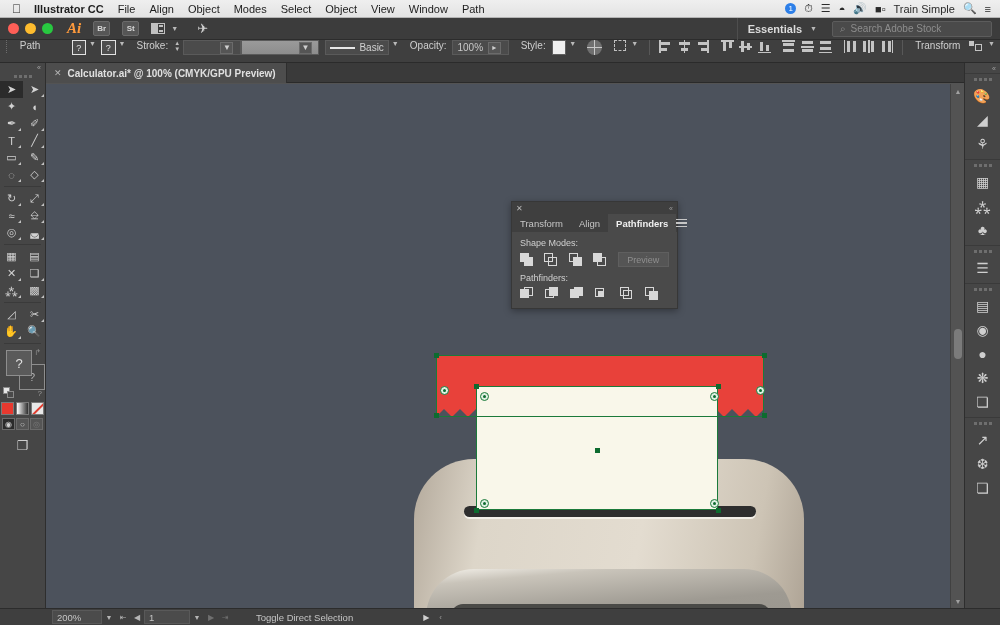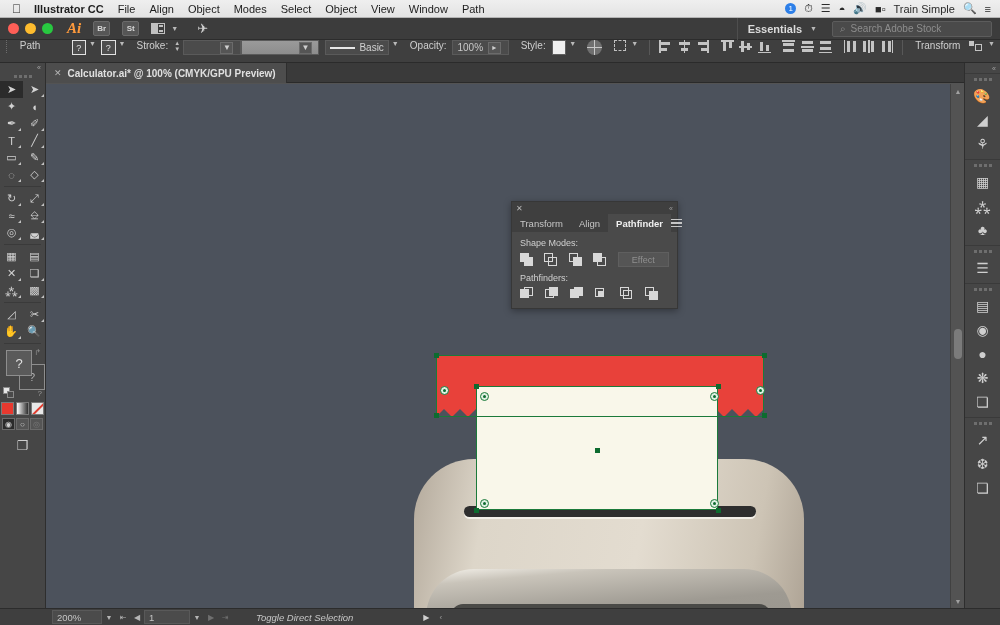--- a/index.html
+++ b/index.html
@@ -315,21 +315,21 @@
   }
   .sb-zoom {
     margin-left: 52px; width: 50px; height: 14px; background: #4b4b4b;
     border: 1px solid #595959; display: flex; align-items: center; padding-left: 4px;
   }
   .sb-car { width: 14px; display: flex; align-items: center; justify-content: center; color: #b5b5b5; font-size: 7px; }
   .nav-ic { width: 14px; display: flex; align-items: center; justify-content: center; color: #b5b5b5; font-size: 8px; }
   .nav-ic.dim { color: #6f6f6f; }
   .sb-page { width: 46px; height: 14px; background: #4b4b4b; border: 1px solid #595959;
              display: flex; align-items: center; padding-left: 4px; }
-  .sb-tool { margin-left: 24px; font-style: italic; }
+  .sb-tool { margin-left: 24px; }
   .sb-arrow { margin-left: 70px; color: #cfcfcf; font-size: 8px; }
   .sb-grip { margin-left: 10px; color: #9b9b9b; font-size: 8px; }
 </style>
 </head>
 <body>
 
 <div id="app">
 
   <div class="macbar">
     <span class="apple"></span>
@@ -625,21 +625,21 @@
   </div>
 
   <div class="pf-panel">
     <div class="pf-bar">
       <span class="x">✕</span>
       <span class="cc">«</span>
     </div>
     <div class="pf-tabs">
       <div class="pf-tab">Transform</div>
       <div class="pf-tab">Align</div>
-      <div class="pf-tab active">Pathfinder</div>
+      <div class="pf-tab active">Pathfinders</div>
       <div class="pf-menu">
           <i></i>
           <i></i>
           <i></i>
         </div>
     </div>
     <div class="pf-body">
       <div class="pf-sec">Shape Modes:</div>
       <div class="pf-row">
         <span class="pf-btn">
@@ -651,21 +651,21 @@
             <i class="sq out" style="left:4px;top:4px"></i>
           </span>
         <span class="pf-btn">
             <i class="sq out" style="left:0;top:0"></i>
             <i class="sq fill" style="left:4px;top:4px;background:#d8d8d8"></i>
           </span>
         <span class="pf-btn">
             <i class="sq fill" style="left:0;top:0"></i>
             <i class="sq out" style="left:4px;top:4px"></i>
           </span>
-        <span class="expand-btn">Effect</span>
+        <span class="expand-btn">Preview</span>
       </div>
       <div class="pf-sec">Pathfinders:</div>
       <div class="pf-row pfs">
         <span class="pf-btn">
             <i class="sq fill" style="left:0;top:2px"></i>
             <i class="sq out" style="left:4px;top:0"></i>
           </span>
         <span class="pf-btn">
             <i class="sq out" style="left:0;top:2px"></i>
             <i class="sq fill" style="left:4px;top:0"></i>

